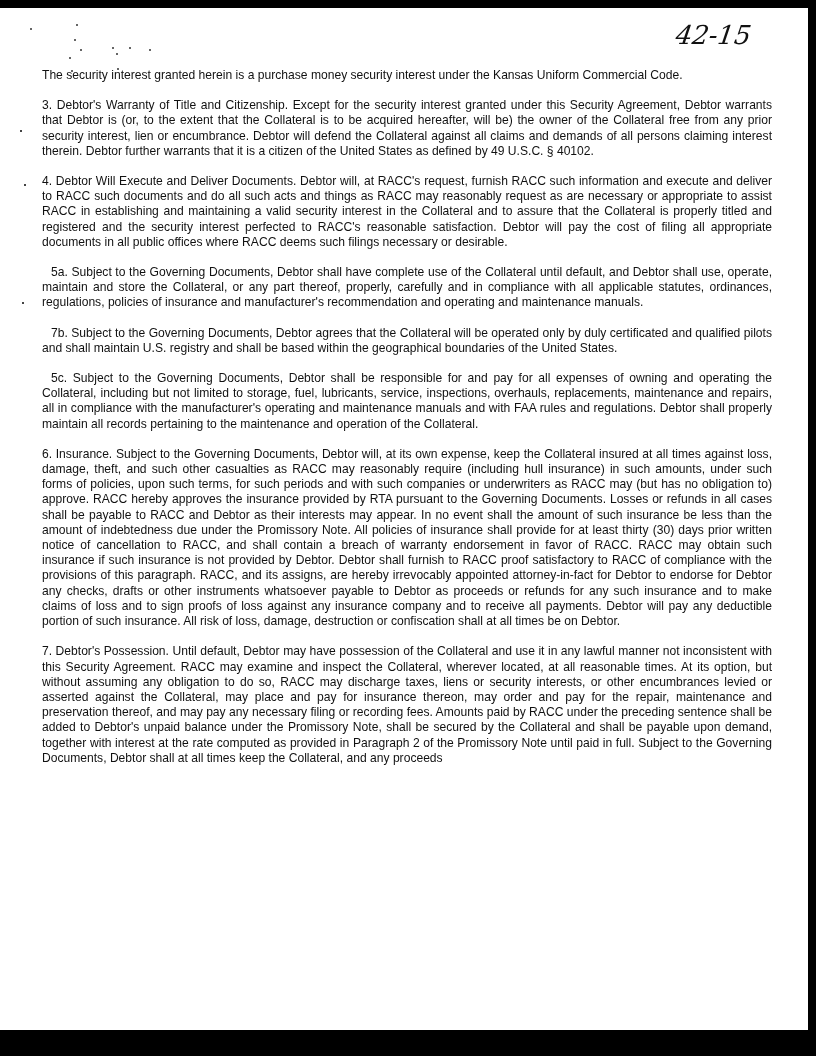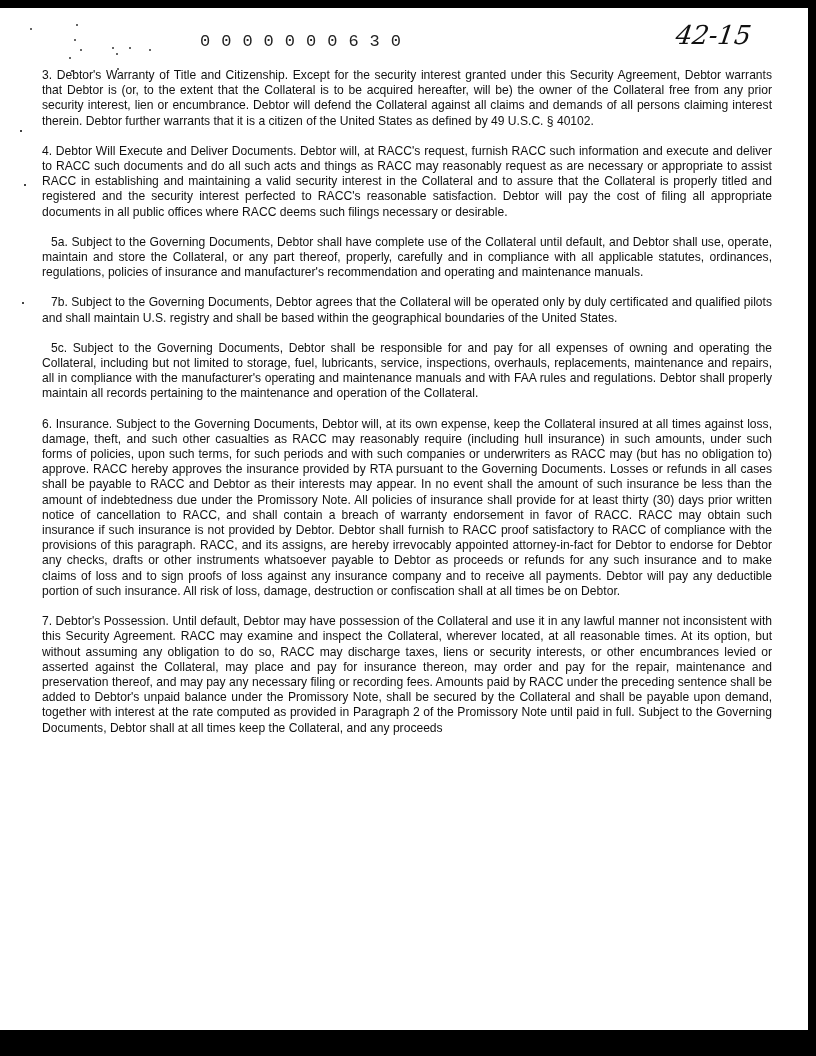--- a/index.html
+++ b/index.html
@@ -46,28 +46,30 @@
     <span class="speck" style="left:80px;top:41px;"></span>
     <span class="speck" style="left:69px;top:49px;"></span>
     <span class="speck" style="left:112px;top:39px;"></span>
     <span class="speck" style="left:116px;top:45px;"></span>
     <span class="speck" style="left:129px;top:39px;"></span>
     <span class="speck" style="left:149px;top:41px;"></span>
     <span class="speck" style="left:71px;top:62px;"></span>
     <span class="speck" style="left:117px;top:60px;"></span>
   </div>
 
-  <div class="stamp">0000000630</div>
   <div class="handwritten">42-15</div>
 
   <span class="margin-dot" style="left:20px;top:122px;"></span>
   <span class="margin-dot" style="left:24px;top:176px;"></span>
   <span class="margin-dot" style="left:22px;top:294px;"></span>
 
   <div class="content">
+    <p class="para">
+      <span>The security interest granted herein is a purchase money security interest under the Kansas Uniform Commercial Code.</span>
+    </p>
 
     <p class="para">
       <span class="heading">3.  Debtor's Warranty of Title and Citizenship.</span><span> Except for the security interest granted under this Security Agreement, Debtor warrants that Debtor is (or, to the extent that the Collateral is to be acquired hereafter, will be) the owner of the Collateral free from any prior security interest, lien or encumbrance.  Debtor will defend the Collateral against all claims and demands of all persons claiming interest therein.  Debtor further warrants that it is a citizen of the United States as defined by 49 U.S.C. § 40102.</span>
     </p>
 
     <p class="para">
       <span class="heading">4.  Debtor Will Execute and Deliver Documents.</span><span> Debtor will, at RACC's request, furnish RACC such information and execute and deliver to RACC such documents and do all such acts and things as RACC may reasonably request as are necessary or appropriate to assist RACC in establishing and maintaining a valid security interest in the Collateral and to assure that the Collateral is properly titled and registered and the security interest perfected to RACC's reasonable satisfaction. Debtor will pay the cost of filing all appropriate documents in all public offices where RACC deems such filings necessary or desirable.</span>
     </p>
 
 

